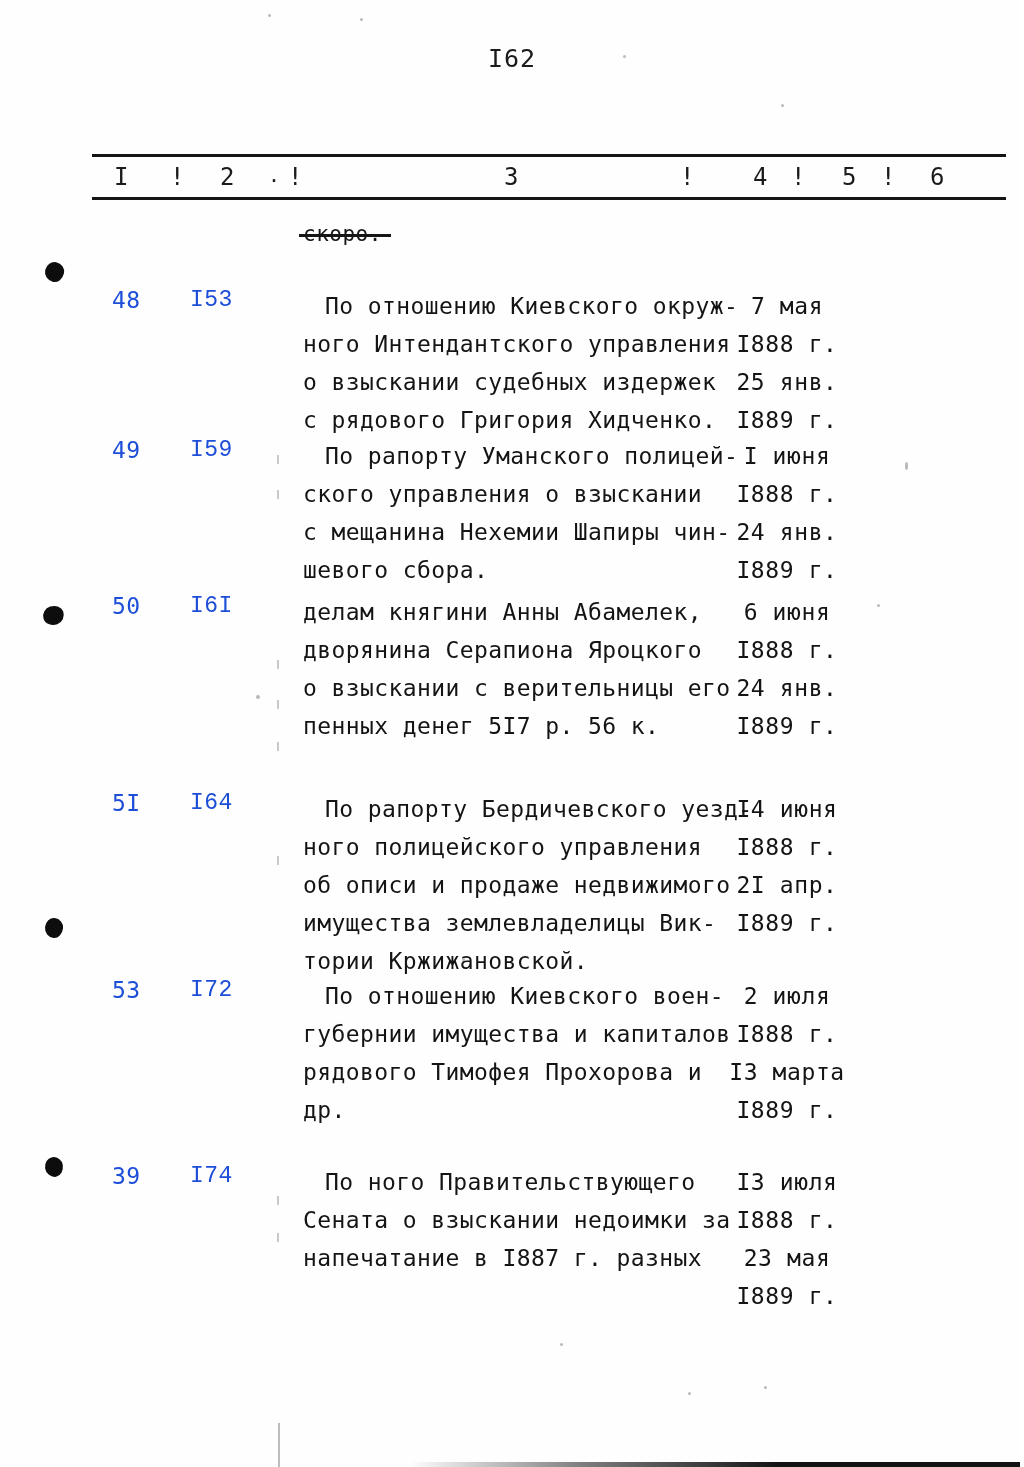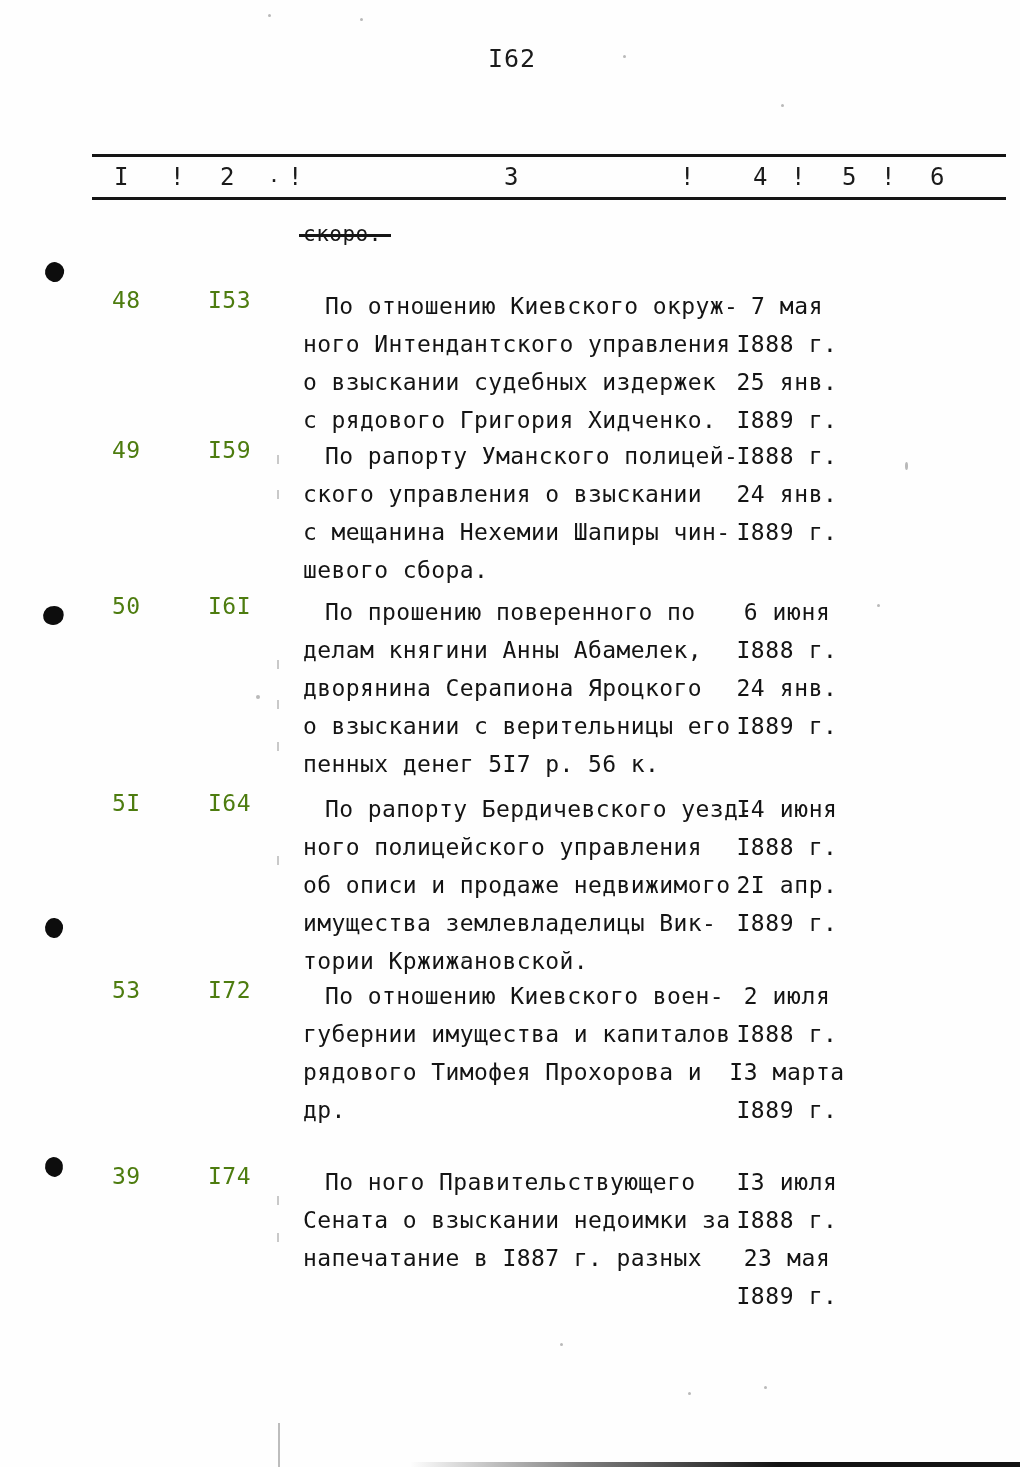--- a/index.html
+++ b/index.html
@@ -82,24 +82,24 @@
     position: absolute;
     left: 0;
     width: 1024px;
   }
   .entry .c1,
   .entry .c2 {
     position: absolute;
     top: 0;
     font-size: 23px;
     letter-spacing: 0.5px;
-    color: #4d7c0f;
+    color: #1d4ed8;
   }
   .entry .c1 { left: 112px; }
-  .entry .c2 { left: 208px; }
+  .entry .c2 { left: 190px; font-family: Liberation Mono, monospace; }
 
   .entry .body {
     position: absolute;
     left: 303px;
     top: 0;
     width: 388px;
   }
   .entry .dates {
     position: absolute;
     left: 687px;
@@ -208,31 +208,31 @@
   <div class="entry" style="top:437px;">
     <div class="c1">49</div>
     <div class="c2">I59</div>
     <div class="body">
       <div class="line indent">По рапорту Уманского полицей-</div>
       <div class="line">ского управления о взыскании</div>
       <div class="line">с мещанина Нехемии Шапиры чин-</div>
       <div class="line">шевого сбора.</div>
     </div>
     <div class="dates">
+      <div class="line">I июня</div>
       <div class="line">I888 г.</div>
       <div class="line">24 янв.</div>
       <div class="line">I889 г.</div>
     </div>
   </div>
 
   <div class="entry" style="top:593px;">
     <div class="c1">50</div>
     <div class="c2">I6I</div>
     <div class="body">
-      <div class="line indent">По прошению поверенного по</div>
       <div class="line">делам княгини Анны Абамелек,</div>
       <div class="line">дворянина Серапиона Яроцкого</div>
       <div class="line">о взыскании с верительницы его</div>
       <div class="line">пенных денег 5I7 р. 56 к.</div>
     </div>
     <div class="dates">
       <div class="line">6 июня</div>
       <div class="line">I888 г.</div>
       <div class="line">24 янв.</div>
       <div class="line">I889 г.</div>

